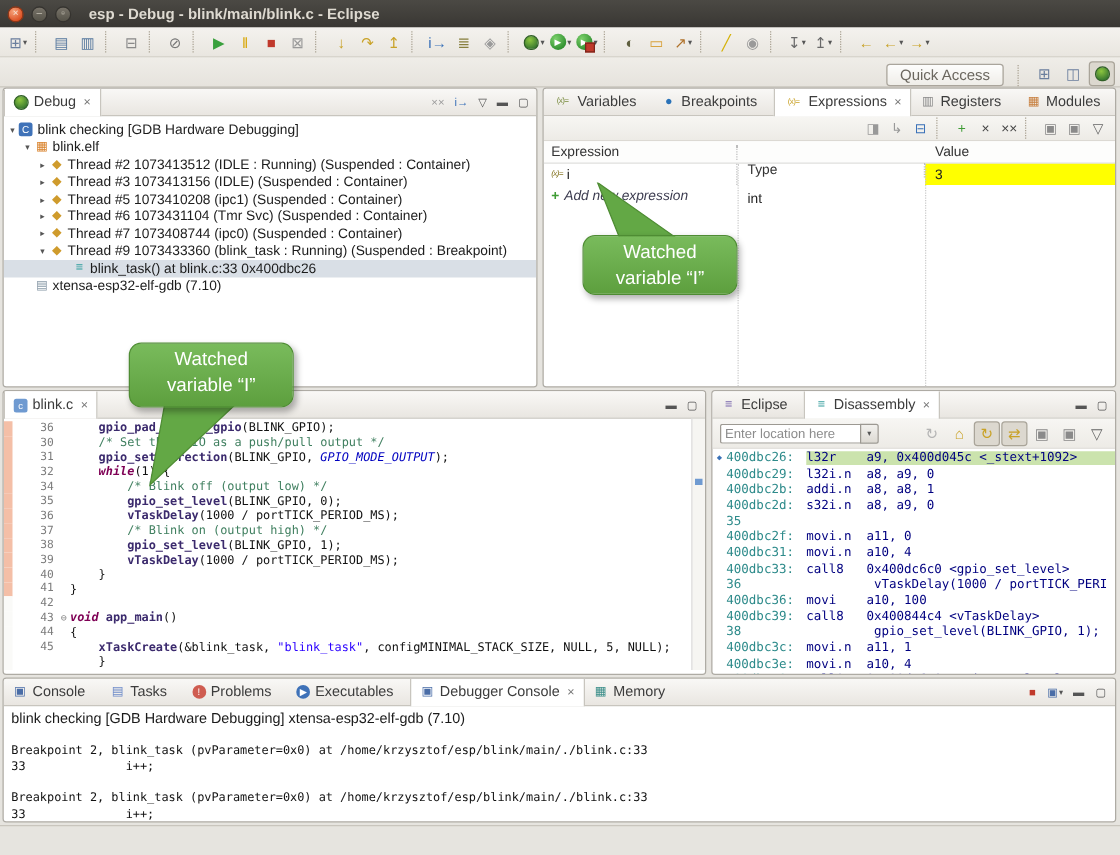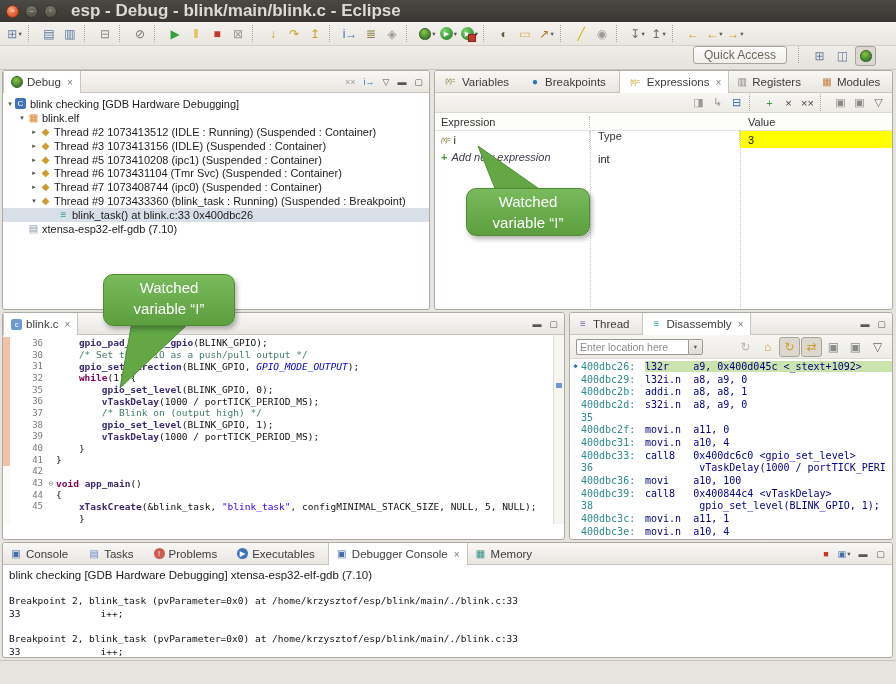--- a/index.html
+++ b/index.html
@@ -15,28 +15,28 @@
   .titlebar {
     position:absolute; left:0; top:0; width:896px; height:22px;
     background: linear-gradient(#4b4944,#393733);
     display:flex; align-items:center;
   }
   .winbtn { width:13px; height:13px; border-radius:50%; margin-left:6px;
     display:inline-flex; align-items:center; justify-content:center;
     font-size:8px; line-height:1; color:#f6e3d5; }
   .winbtn.close { background: radial-gradient(circle at 35% 30%, #f6a27a, #dd5427 70%); border:1px solid #8e3616; }
   .winbtn.min, .winbtn.max { background: linear-gradient(#787369,#565349); border:1px solid #35332f; color:#cfcabe; }
-  .title-text { color:#dedad1; font-size:17px; font-weight:bold; margin-left:14px; }
+  .title-text { color:#dedad1; font-size:12px; font-weight:bold; margin-left:14px; }
   
   .toolbar1 { position:absolute; left:0; top:22px; width:896px; height:24px;
     background: linear-gradient(#f4f2ee,#e9e6e0); border-bottom:1px solid #d4d0c8;
     display:flex; align-items:center; padding-left:4px; }
   .toolbar2 { position:absolute; left:0; top:46px; width:896px; height:24px;
     background: linear-gradient(#efede8,#e6e3dd); border-bottom:1px solid #c9c5bd;
-    display:flex; align-items:flex-start; justify-content:flex-end; padding-right:20px; }
+    display:flex; align-items:flex-end; justify-content:flex-end; padding-right:4px; }
   .tbtn { height:20px; min-width:21px; padding:0 1px; display:inline-flex; align-items:center;
     justify-content:center; font-size:12px; border-radius:3px; cursor:default; }
   .tbtn.pressed { background:#dcd8cf; border:1px solid #a9a499; }
   .tbtn .dd { font-size:6.5px; color:#555; margin-left:1px; }
   .tsep { width:8px; height:17px; border-left:1px dotted #aaa293; margin:0 3px; }
   .g { font-style:normal; }
   .g.play { width:13px; height:13px; border-radius:50%;
     background: radial-gradient(circle at 35% 30%, #7bd06a, #2f8f2f 75%);
     color:#fff; font-size:7px; display:inline-flex; align-items:center; justify-content:center; }
   .g.play.ext { position:relative; }
@@ -96,21 +96,21 @@
   .rmark { width:7px; align-self:stretch; flex:none; background:#fafaf8; }
   .rmark.r { background:#f4bfa7; }
   .gico { width:12px; flex:none; visibility:hidden; font-size:8px; text-align:center; }
   .gico.bp { visibility:visible; }
   .gico.bp::before { content:""; display:inline-block; width:8px; height:8px; border-radius:50%;
     background: radial-gradient(circle at 35% 30%, #7fb2e5, #2d64a8 75%); border:1px solid #1d4a85; }
   .lnum { width:24px; flex:none; text-align:right; color:#7c7c7c; padding-right:3px; font-size:9px; }
   .fold { width:10px; flex:none; font-size:8px; color:#888; text-align:center; }
   .lcode { flex:1; align-self:stretch; display:flex; align-items:center; color:#000; }
   .lcode.cur { background: linear-gradient(to right, #cfe7b2 0, #cfe7b2 118px, #dcebf7 118px, #dcebf7 100%); }
-  .seg.k { color:#7f0055; font-weight:bold; }
+  .seg.k { color:#7f0055; font-weight:bold;font-style:italic; }
   .seg.c { color:#3f7f5f; }
   .seg.f { color:#3b2a6d; font-weight:bold; }
   .seg.e { color:#0000c0; font-style:italic; }
   .seg.s { color:#2a00ff; }
   .seg.p { color:#111; }
   .overview { position:absolute; right:0; top:0; bottom:0; width:11px; background:#f6f5f2; border-left:1px solid #ddd; }
   .ov-mark { position:absolute; right:2px; width:6px; height:5px; }
   
   .locbar { height:24px; display:flex; align-items:center; padding-left:6px;
     background:linear-gradient(#f7f6f3,#edebe6); border-bottom:1px solid #dcd9d3; }
@@ -571,20 +571,27 @@
 
         <div class="ln">
           <span class="rmark r"></span>
           <span class="gico"></span>
           <span class="lnum">32</span>
           <span class="fold"></span>
           <span class="lcode"><span class="seg p">    </span><span class="seg k">while</span><span class="seg p">(1) {</span></span>
         </div>
 
 
+        <div class="ln">
+          <span class="rmark r"></span>
+          <span class="gico"></span>
+          <span class="lnum">34</span>
+          <span class="fold"></span>
+          <span class="lcode"><span class="seg p">        </span><span class="seg c">/* Blink off (output low) */</span></span>
+        </div>
 
         <div class="ln">
           <span class="rmark r"></span>
           <span class="gico"></span>
           <span class="lnum">35</span>
           <span class="fold"></span>
           <span class="lcode"><span class="seg p">        </span><span class="seg f">gpio_set_level</span><span class="seg p">(BLINK_GPIO, 0);</span></span>
         </div>
 
         <div class="ln">
@@ -680,21 +687,21 @@
     </div>
   </div>
 </div>
 
 <div class="panel" style="left:569px;top:312px;width:324px;height:228px">
   <div class="tabbar">
     <span style="display:flex">
 
         <span class="tab">
           <span class="tab-ico" style="color: rgb(123, 104, 174);">≡</span>
-          <span>Thread</span>
+          <span>Eclipse</span>
           <span class="tab-close"></span>
         </span>
 
         <span class="tab active">
           <span class="tab-ico" style="color: rgb(58, 160, 160);">≡</span>
           <span>Disassembly</span>
           <span class="tab-close">×</span>
         </span>
       </span>
     <span class="panel-btns">

